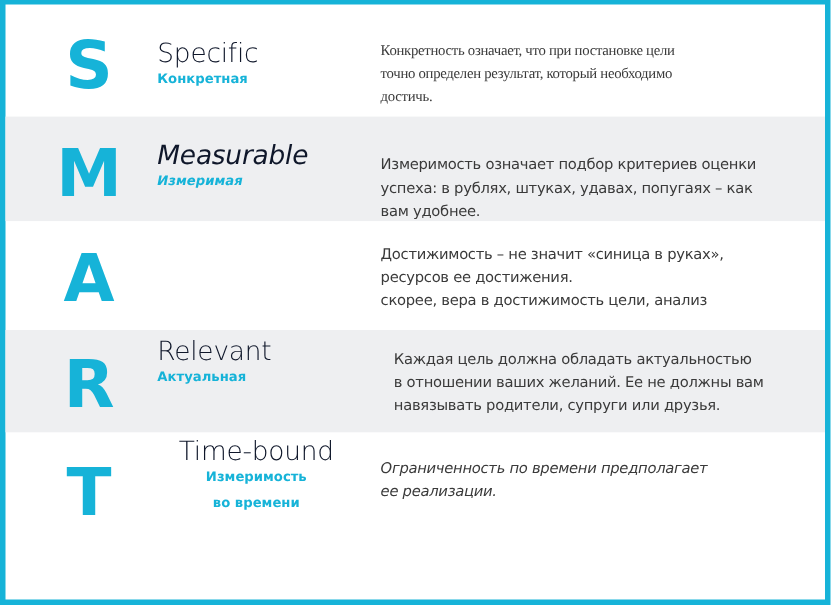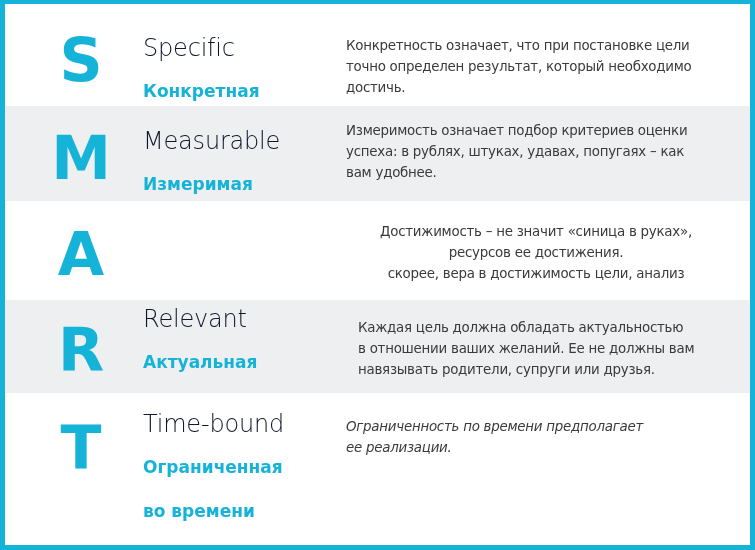--- a/index.html
+++ b/index.html
@@ -23,62 +23,62 @@
     }
     .names {
       position: absolute; left: 138px; width: 180px;
     }
     .en {
       font-family: "DejaVu Sans", sans-serif; font-weight: 300;
       font-size: 24px; line-height: 22px; color: #0f172a; letter-spacing: -0.2px;
     }
     .ru {
       font-family: "DejaVu Sans", sans-serif; font-weight: bold;
-      font-size: 17px; line-height: 24px; color: #16b3d8; margin-top: 20px;
+      font-size: 12px; line-height: 24px; color: #16b3d8;
     }
     .desc {
       position: absolute; left: 341px; width: 380px;
       font-family: "DejaVu Sans", sans-serif; font-size: 13.4px;
       line-height: 21px; color: #3a3a3a; letter-spacing: -0.25px;
     }
   </style>
 </head>
 <body>
 
 <div class="frame">
 
   <div class="row" style="top:0; height:102px;">
     <div class="letter" style="top:26px;">S</div>
     <div class="names" style="top:33px;">
       <div class="en">Specific</div>
       <div class="ru">Конкретная</div>
     </div>
-    <div class="desc" style="top:31px;">
+    <div class="desc" style="top:31px;font-family:Liberation Serif, serif;">
       <div>Конкретность означает, что при постановке цели</div>
       <div>точно определен результат, который необходимо</div>
       <div>достичь.</div>
     </div>
   </div>
 
   <div class="row gray" style="top:102px; height:95px;">
     <div class="letter" style="top:22px;">M</div>
-    <div class="names" style="top:24px;">
+    <div class="names" style="top:24px;font-style:italic;">
       <div class="en">Measurable</div>
       <div class="ru">Измеримая</div>
     </div>
-    <div class="desc" style="top:14px;">
+    <div class="desc" style="top:34px;">
       <div>Измеримость означает подбор критериев оценки</div>
       <div>успеха: в рублях, штуках, удавах, попугаях – как</div>
       <div>вам удобнее.</div>
     </div>
   </div>
 
   <div class="row" style="top:197px; height:99px;">
     <div class="letter" style="top:23px;">A</div>
-    <div class="desc" style="top:20px;text-align:center;">
+    <div class="desc" style="top:20px;">
       <div>Достижимость – не значит «синица в руках»,</div>
       <div>ресурсов ее достижения.</div>
       <div>скорее, вера в достижимость цели, анализ</div>
     </div>
   </div>
 
   <div class="row gray" style="top:296px; height:93px;">
     <div class="letter" style="top:20px;">R</div>
     <div class="names" style="top:8px;">
       <div class="en">Relevant</div>
@@ -86,23 +86,23 @@
     </div>
     <div class="desc" style="top:17px;margin-left:12px;">
       <div>Каждая цель должна обладать актуальностью</div>
       <div>в отношении ваших желаний. Ее не должны вам</div>
       <div>навязывать родители, супруги или друзья.</div>
     </div>
   </div>
 
   <div class="row" style="top:389px; height:152px;">
     <div class="letter" style="top:25px;">T</div>
-    <div class="names" style="top:20px;">
+    <div class="names" style="top:6px;text-align:center;">
       <div class="en">Time-bound</div>
-      <div class="ru">Ограниченная</div>
+      <div class="ru">Измеримость</div>
       <div class="ru">во времени</div>
     </div>
     <div class="desc" style="top:23px;font-style:italic;">
       <div>Ограниченность по времени предполагает</div>
       <div>ее реализации.</div>
     </div>
   </div>
 
 </div>
 

